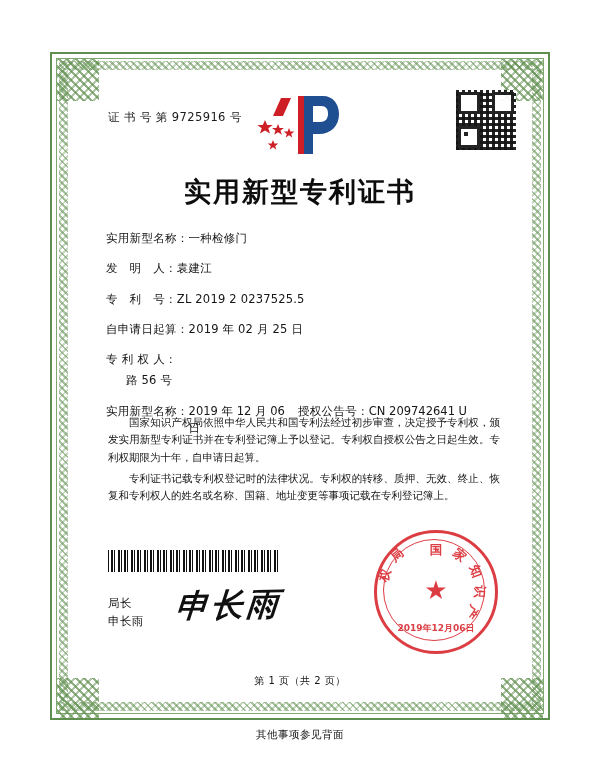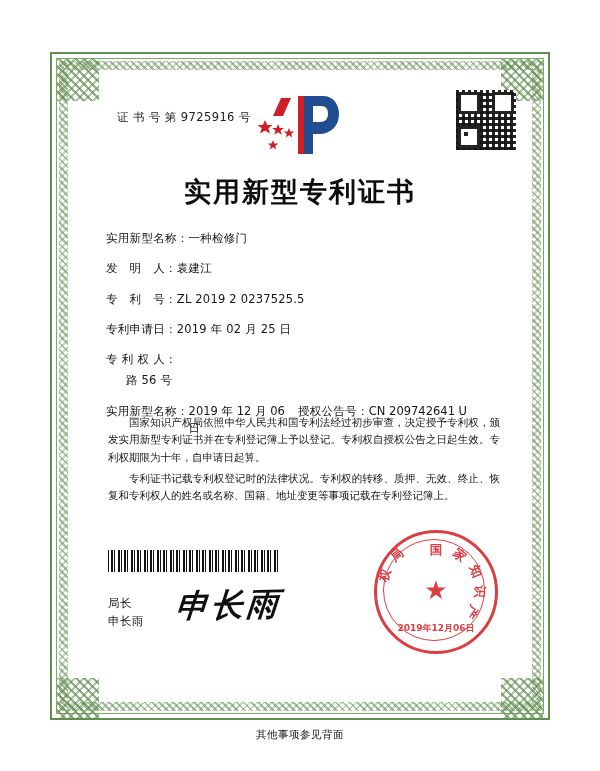--- a/index.html
+++ b/index.html
@@ -82,21 +82,20 @@
     height: 612px;
   }
   .cert-no {
     position: absolute;
     left: 30px;
     top: 28px;
     font-size: 11.5px;
     letter-spacing: 0.4px;
     color: #1a1a1a;
     white-space: nowrap;
-    margin-left: 9px;
   }
   
   .qr {
     position: absolute;
     right: 6px;
     top: 8px;
     width: 60px;
     height: 60px;
     background-color: #fff;
     background-image:
@@ -352,21 +351,21 @@
       </div>
       <div class="frow">
         <span class="flabel">发　明　人：</span>
         <span class="fvalue">袁建江</span>
       </div>
       <div class="frow">
         <span class="flabel">专　利　号：</span>
         <span class="fvalue">ZL 2019 2 0237525.5</span>
       </div>
       <div class="frow">
-        <span class="flabel">专利申请日：</span>
+        <span class="flabel">自申请日起算：</span>
         <span class="fvalue">2019 年 02 月 25 日</span>
       </div>
       <div class="frow">
         <span class="flabel">专 利 权 人：</span>
       </div>
       <div class="addr-cont">路 56 号</div>
       <div class="frow two">
         <span class="fhalf">
           <span class="flabel">实用新型名称：</span>
           <span>2019 年 12 月 06 日</span>
@@ -396,16 +395,17 @@
       <div class="seal-char" style="left:50%;top:9px;transform:translateX(-50%) rotate(0deg);">国</div>
       <div class="seal-char" style="left:76px;top:14px;transform:rotate(40deg);">家</div>
       <div class="seal-char" style="left:92px;top:30px;transform:rotate(70deg);">知</div>
       <div class="seal-char" style="left:96px;top:50px;transform:rotate(95deg);">识</div>
       <div class="seal-char" style="left:88px;top:70px;transform:rotate(125deg);">产</div>
       <div class="seal-char" style="left:14px;top:14px;transform:rotate(-40deg);">局</div>
       <div class="seal-char" style="left:2px;top:34px;transform:rotate(-70deg);">权</div>
       <div class="seal-date">2019年12月06日</div>
     </div>
 
+    <div class="page-num">第 1 页（共 2 页）</div>
   </div>
 
   <div class="footer-note">其他事项参见背面</div>
 </div>
 
 </body></html>

